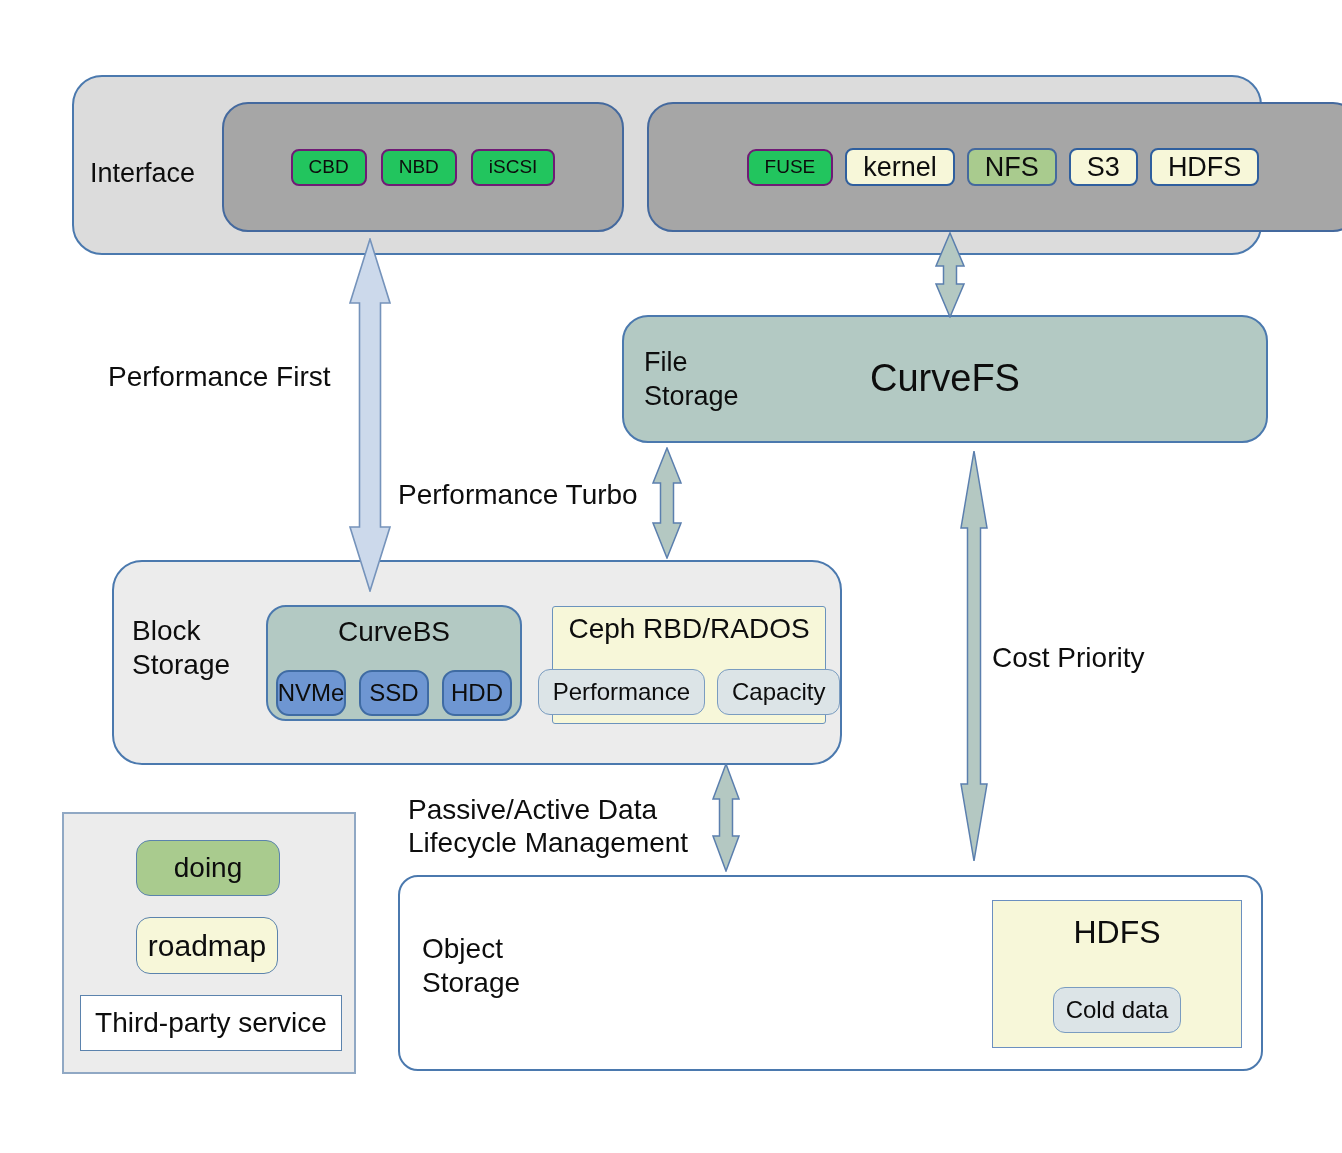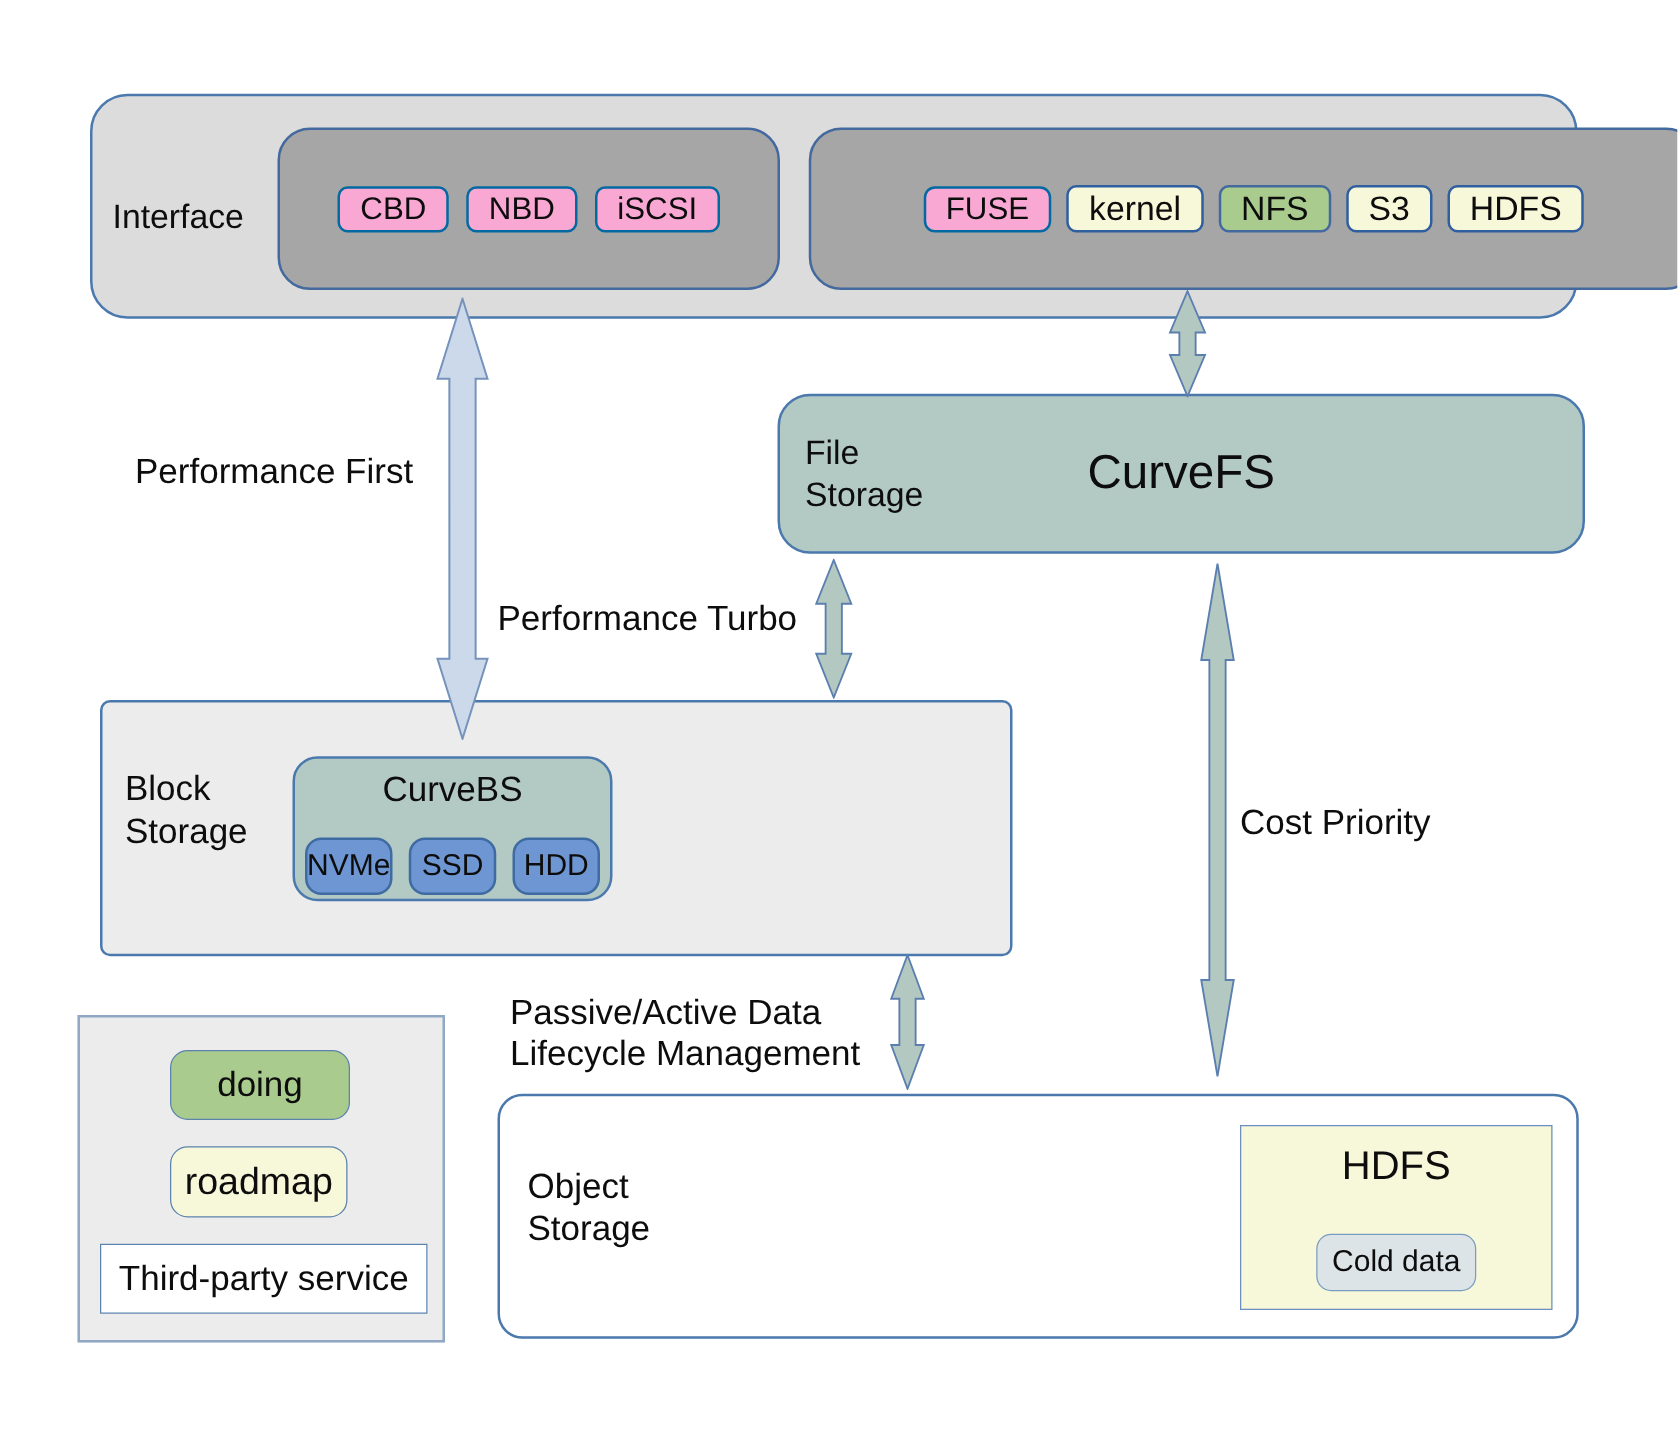--- a/index.html
+++ b/index.html
@@ -7,25 +7,25 @@
   .canvas{position:relative;width:1342px;height:1153px;background:#fff;overflow:hidden;}
   .box{position:absolute;box-sizing:border-box;}
   .lbl{position:absolute;white-space:pre-line;line-height:1.2;}
   .center-lbl{display:flex;align-items:center;justify-content:center;text-align:center;}
   .chip{display:flex;align-items:center;justify-content:center;box-sizing:border-box;white-space:nowrap;}
   .chip-row{position:absolute;display:flex;align-items:center;justify-content:center;}
 
   
   .grp-outer{background:#dcdcdc;border:2px solid #4b79ae;border-radius:30px;}
   .grp-inner{background:#a6a6a6;border:2px solid #44699e;border-radius:26px;}
-  .chip-blue{background:#f9a8d4;border:2px solid #0369a1;border-radius:8px;font-size:25px;padding:0 16px;height:37px;}
+  .chip-blue{background:#22c55e;border:2px solid #701a75;border-radius:8px;font-size:19px;padding:0 16px;height:37px;}
   .chip-cream{background:#f7f7d9;border:2px solid #2f5f9e;border-radius:8px;font-size:27px;padding:0 16px;height:38px;}
   .chip-green{background:#a9cb8e;border:2px solid #44699e;border-radius:8px;font-size:27px;padding:0 16px;height:38px;}
   .teal-box{background:#b3c9c3;border:2px solid #4b79ae;border-radius:26px;}
-  .gray-panel{background:#ececec;border:2px solid #4b79ae;border-radius:8px;}
+  .gray-panel{background:#ececec;border:2px solid #4b79ae;border-radius:30px;margin-left:32px;}
   .cream-panel{background:#f7f7d9;border:1.5px solid #6b93bd;border-radius:3px;}
   .chip-medblue{background:#6e96d2;border:2px solid #3f6ba3;border-radius:13px;font-size:24px;height:46px;}
   .chip-gray{background:#dce4e7;border:1.5px solid #7a9cc0;border-radius:12px;font-size:24px;height:46px;}
   .arrow{position:absolute;}
 </style>
 </head>
 <body>
 
 <div class="canvas">
 
@@ -61,20 +61,27 @@
 
     <div class="box teal-box" style="left:152px;top:43px;width:256px;height:116px;border-radius:20px;">
       <div class="lbl center-lbl" style="left:0;top:8px;width:100%;font-size:28px;">CurveBS</div>
       <div class="chip-row" style="left:0;top:63px;width:100%;gap:13px;">
         <span class="chip chip-medblue" style="width:70px;">NVMe</span>
         <span class="chip chip-medblue" style="width:70px;">SSD</span>
         <span class="chip chip-medblue" style="width:70px;">HDD</span>
       </div>
     </div>
 
+    <div class="box cream-panel" style="left:438px;top:44px;width:274px;height:118px;">
+      <div class="lbl center-lbl" style="left:0;top:5px;width:100%;font-size:28px;">Ceph RBD/RADOS</div>
+      <div class="chip-row" style="left:0;top:62px;width:100%;gap:12px;">
+        <span class="chip chip-gray" style="padding:0 14px;">Performance</span>
+        <span class="chip chip-gray" style="padding:0 14px;">Capacity</span>
+      </div>
+    </div>
   </div>
 
   <div class="box" style="left:398px;top:875px;width:865px;height:196px;background:#fff;border:2px solid #4b79ae;border-radius:20px;">
     <div class="lbl" style="left:22px;top:55px;width:140px;font-size:28px;line-height:34px;">Object Storage</div>
 
 
     <div class="box" style="left:592px;top:23px;width:250px;height:148px;background:#f7f7d9;border:1.5px solid #6b8fc0;">
       <div class="lbl center-lbl" style="left:0;top:12px;width:100%;font-size:32px;">HDFS</div>
       <div class="chip-row" style="left:0;top:86px;width:100%;gap:16px;">
         <span class="chip chip-gray" style="padding:0 12px;">Cold data</span>

